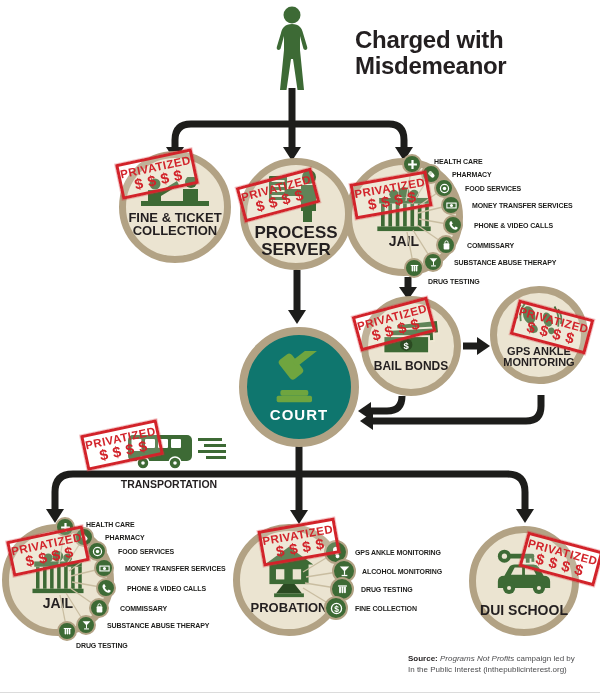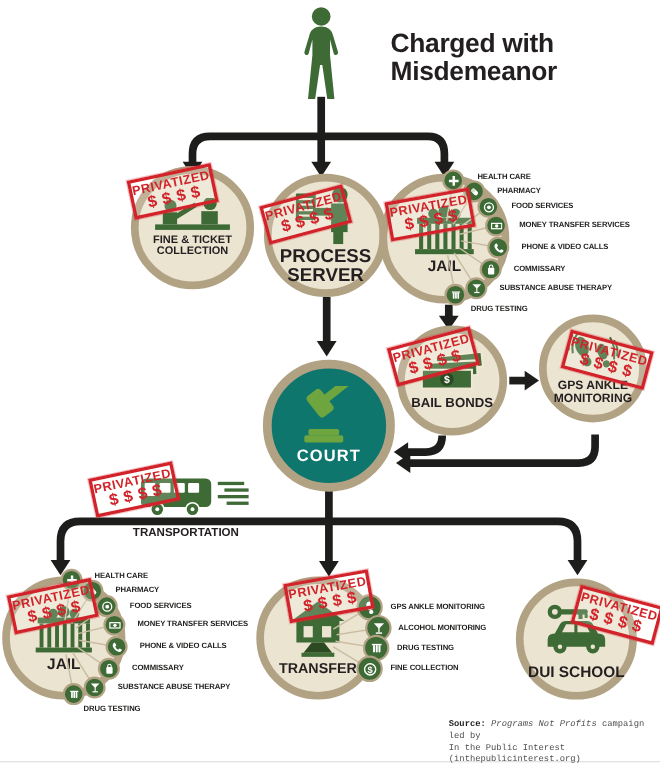--- a/index.html
+++ b/index.html
@@ -40,21 +40,21 @@
              text-indent:5px;margin-top:0px;}
 
   .trans-label{position:absolute;left:104px;top:478px;width:130px;text-align:center;
                font-size:10.5px;font-weight:bold;color:#231f20;z-index:3;}
 
   
   .logo{position:absolute;left:8px;top:657px;display:flex;align-items:center;gap:5px;z-index:2;}
   .logo-text .l1{font-size:14px;font-weight:bold;color:#2e5c2e;line-height:13px;letter-spacing:0.5px;}
   .logo-text .l2{font-size:11px;font-weight:bold;color:#84a97c;line-height:11px;letter-spacing:1.4px;}
   .source{position:absolute;left:408px;top:654px;width:186px;font-size:8px;line-height:1.35;
-          color:#4d4d4f;z-index:2;font-family:Liberation Mono, monospace;}
+          color:#4d4d4f;z-index:2;}
   .source .sb{font-weight:bold;color:#231f20;}
   .source .si{font-style:italic;}
   .hairline{position:absolute;left:0;top:692px;width:600px;height:1px;background:#dcdcdc;z-index:1;}
 </style>
 </head>
 <body>
 
 <div class="canvas">
 
   <svg class="layer" width="600" height="697" style="z-index:1">
@@ -175,21 +175,21 @@
     <svg width="72" height="32" viewBox="0 0 72 32">
       <g fill="#3d6a35">
         <circle cx="16" cy="7" r="5.5"></circle>
           <rect x="9" y="13" width="13" height="11"></rect>
         <polygon points="20,15 38,4 40,8 22,19"></polygon>
         <circle cx="52" cy="5" r="6"></circle>
           <rect x="44" y="12" width="15" height="12"></rect>
         <rect x="2" y="24" width="68" height="5"></rect>
       </g>
     </svg>
-    <div class="nlabel" style="font-size:10px">
+    <div class="nlabel" style="font-size:13px">
       <span>FINE &amp; TICKET</span>
       <span>COLLECTION</span>
     </div>
   </div>
 
   <div class="node" style="left:240px;top:158px;width:112px;height:112px">
     <svg width="58" height="52" viewBox="0 0 58 52">
       <g fill="#3d6a35">
         <rect x="2" y="6" width="18" height="24" rx="1"></rect>
         <circle cx="42" cy="7" r="7"></circle>
@@ -438,21 +438,21 @@
       <g fill="#3d6a35">
         <polygon points="28,2 54,21 2,21"></polygon>
         <rect x="7" y="19" width="42" height="23"></rect>
         <polygon points="22,42 34,42 42,52 14,52" fill="#2b4a22"></polygon>
         <rect x="12" y="52" width="32" height="4"></rect>
       </g>
       <rect x="14" y="26" width="9" height="11" fill="#ebe4d1"></rect>
       <rect x="32" y="26" width="9" height="11" fill="#ebe4d1"></rect>
     </svg>
     <div class="nlabel" style="font-size:13px">
-        <span>TRANSFER</span>
+        <span>PROBATION</span>
       </div>
   </div>
 
   <div class="sat lg" style="left:324px;top:540px">
       <svg>
         <use href="#ic-foot"></use>
       </svg>
     </div>
   <div class="sat-label" style="left:355px;top:552px">GPS ANKLE MONITORING</div>
   <div class="sat lg" style="left:332px;top:559px">

